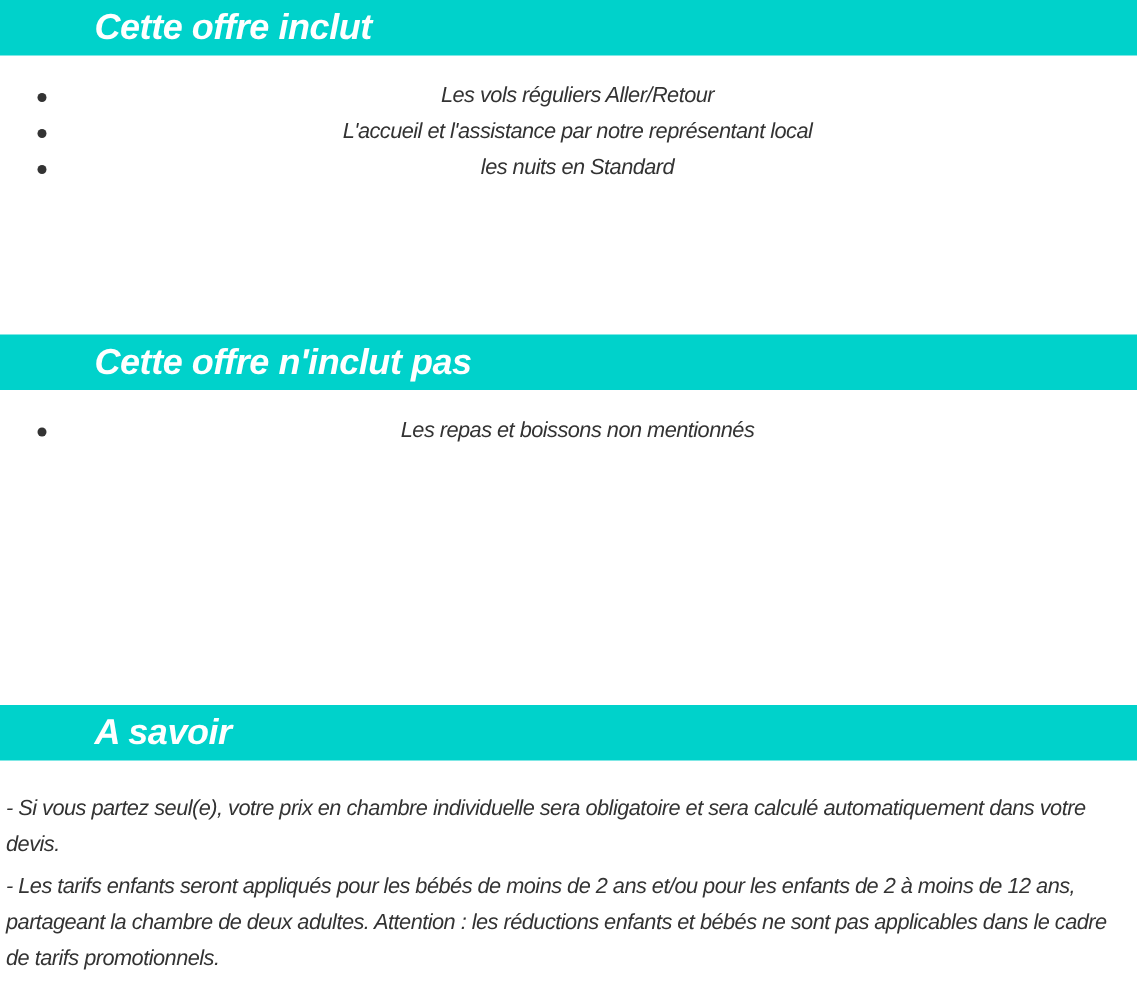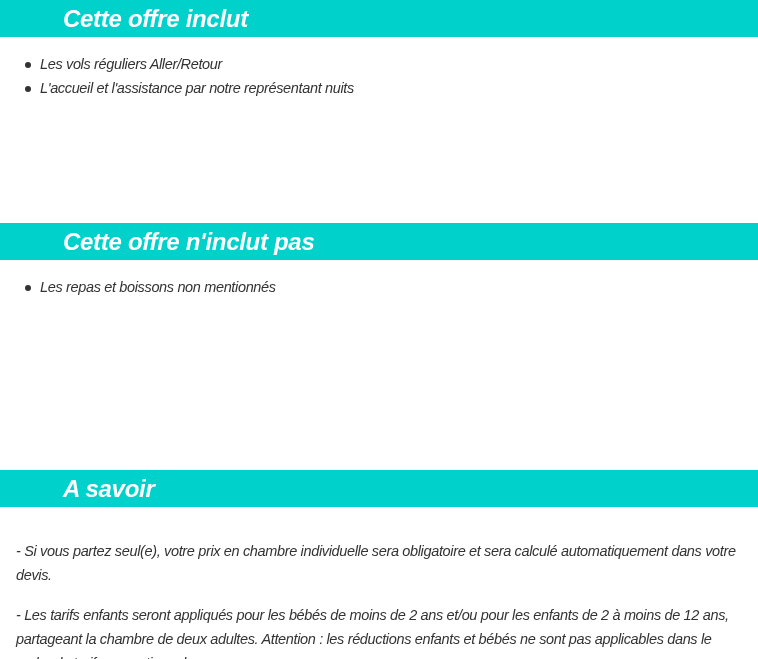--- a/index.html
+++ b/index.html
@@ -2,38 +2,39 @@
 <html><head>
 <meta charset="utf-8">
 <style>
   html, body { margin:0; padding:0; background:#ffffff; }
   body { width:758px; height:659px; overflow:hidden; position:relative;
          font-family:"Liberation Sans", "DejaVu Sans", sans-serif; color:#333333; }
   .band { position:absolute; left:0; width:758px; height:37px; background:#00d2cb;padding-left:48px; }
   .band h2 { margin:0; padding:0 0 0 15px; line-height:37px; font-size:24px;
              font-style:italic; font-weight:bold; color:#ffffff; letter-spacing:-0.3px; }
   ul.items { position:absolute; left:0; margin:0; padding:0 0 0 40px; width:690px;
-             list-style:none; }
+             list-style:none;text-align:center; }
   ul.items li { position:relative; font-size:14.5px; font-style:italic; line-height:24px;
                 color:#333333; letter-spacing:-0.35px; }
   ul.items li::before { content:""; position:absolute; left:-15px; top:10px;
                         width:6px; height:6px; border-radius:50%; background:#333333; }
   .notes { position:absolute; left:0; top:523px; width:756px; margin:0; }
-  .notes p { margin:16px; font-size:14.5px; font-style:italic; line-height:24px;
+  .notes p { margin:4px; font-size:14.5px; font-style:italic; line-height:24px;
              color:#333333; letter-spacing:-0.35px; }
 </style>
 </head>
 <body>
 
 <div class="band" style="top:0;">
   <h2>Cette offre inclut</h2>
 </div>
 <ul class="items" style="top:52px;">
   <li>Les vols réguliers Aller/Retour</li>
-  <li>L'accueil et l'assistance par notre représentant nuits</li>
+  <li>L'accueil et l'assistance par notre représentant local</li>
+  <li>les nuits en Standard</li>
 </ul>
 
 <div class="band" style="top:223px;">
   <h2>Cette offre n'inclut pas</h2>
 </div>
 <ul class="items" style="top:275px;">
   <li>Les repas et boissons non mentionnés</li>
 </ul>
 
 <div class="band" style="top:470px;">

